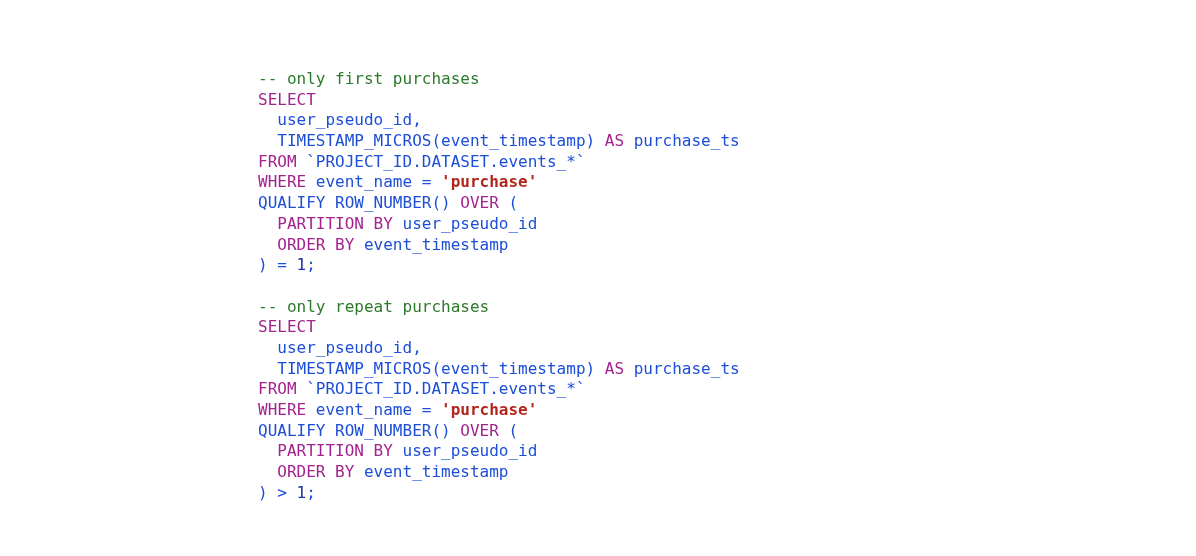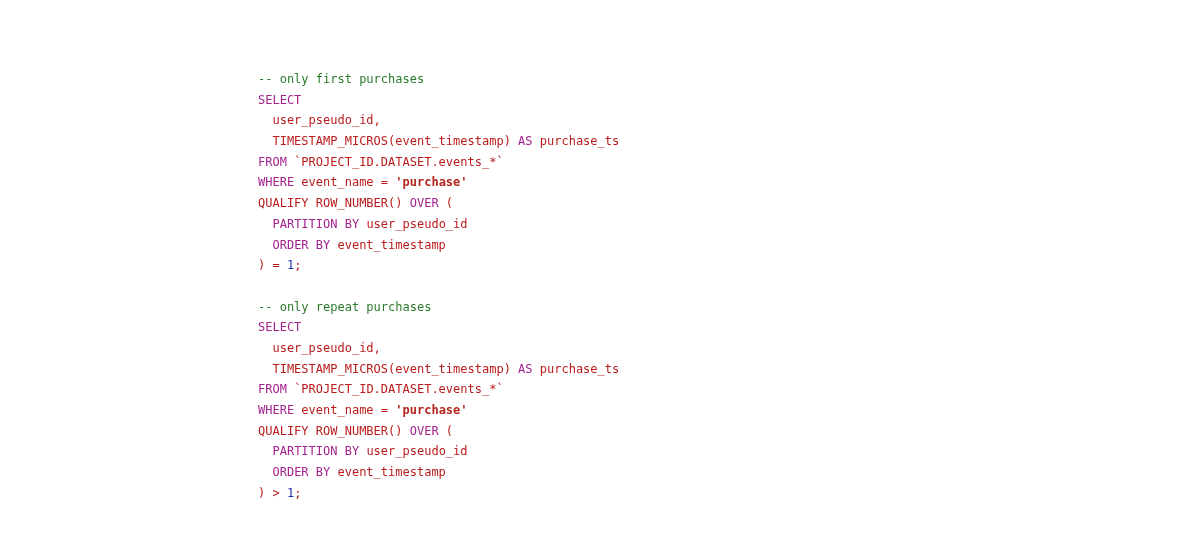--- a/index.html
+++ b/index.html
@@ -2,29 +2,29 @@
 <html><head>
   <meta charset="utf-8">
   <style>
     html, body { margin: 0; padding: 0; background: #ffffff; }
     body { width: 1196px; height: 556px; overflow: hidden; position: relative; }
     .code {
       position: absolute;
       left: 258px;
       top: 69px;
       font-family: "DejaVu Sans Mono", "Liberation Mono", monospace;
-      font-size: 12px;
+      font-size: 16px;
       line-height: 20.7px;
       color: #111111;
       white-space: pre;
       letter-spacing: 0px;
     }
     .line { height: 20.7px; }
     .comment { color: #2b7a2b; }
     .kw { color: #a3238e; }
     .str { color: #b3261e; font-weight: bold; }
     .num { color: #1f2fa8; }
-    .plain { color: #b91c1c; text-align: center; }
+    .plain { color: #1d4ed8; text-align: center; }
   </style>
 </head>
 <body>
 
 <div class="code" id="code"><div><div class="line"><span class="comment">-- only first purchases</span></div><div class="line"><span class="kw">SELECT</span></div><div class="line"><span class="plain">  user_pseudo_id,</span></div><div class="line"><span class="plain">  TIMESTAMP_MICROS(event_timestamp) </span><span class="kw">AS</span><span class="plain"> purchase_ts</span></div><div class="line"><span class="kw">FROM</span><span class="plain"> `PROJECT_ID.DATASET.events_*`</span></div><div class="line"><span class="kw">WHERE</span><span class="plain"> event_name = </span><span class="str">'purchase'</span></div><div class="line"><span class="plain">QUALIFY ROW_NUMBER() </span><span class="kw">OVER</span><span class="plain"> (</span></div><div class="line"><span class="plain">  </span><span class="kw">PARTITION BY</span><span class="plain"> user_pseudo_id</span></div><div class="line"><span class="plain">  </span><span class="kw">ORDER BY</span><span class="plain"> event_timestamp</span></div><div class="line"><span class="plain">) = </span><span class="num">1</span><span class="plain">;</span></div></div><div class="line"></div><div><div class="line"><span class="comment">-- only repeat purchases</span></div><div class="line"><span class="kw">SELECT</span></div><div class="line"><span class="plain">  user_pseudo_id,</span></div><div class="line"><span class="plain">  TIMESTAMP_MICROS(event_timestamp) </span><span class="kw">AS</span><span class="plain"> purchase_ts</span></div><div class="line"><span class="kw">FROM</span><span class="plain"> `PROJECT_ID.DATASET.events_*`</span></div><div class="line"><span class="kw">WHERE</span><span class="plain"> event_name = </span><span class="str">'purchase'</span></div><div class="line"><span class="plain">QUALIFY ROW_NUMBER() </span><span class="kw">OVER</span><span class="plain"> (</span></div><div class="line"><span class="plain">  </span><span class="kw">PARTITION BY</span><span class="plain"> user_pseudo_id</span></div><div class="line"><span class="plain">  </span><span class="kw">ORDER BY</span><span class="plain"> event_timestamp</span></div><div class="line"><span class="plain">) &gt; </span><span class="num">1</span><span class="plain">;</span></div></div></div>
 
 </body></html>

